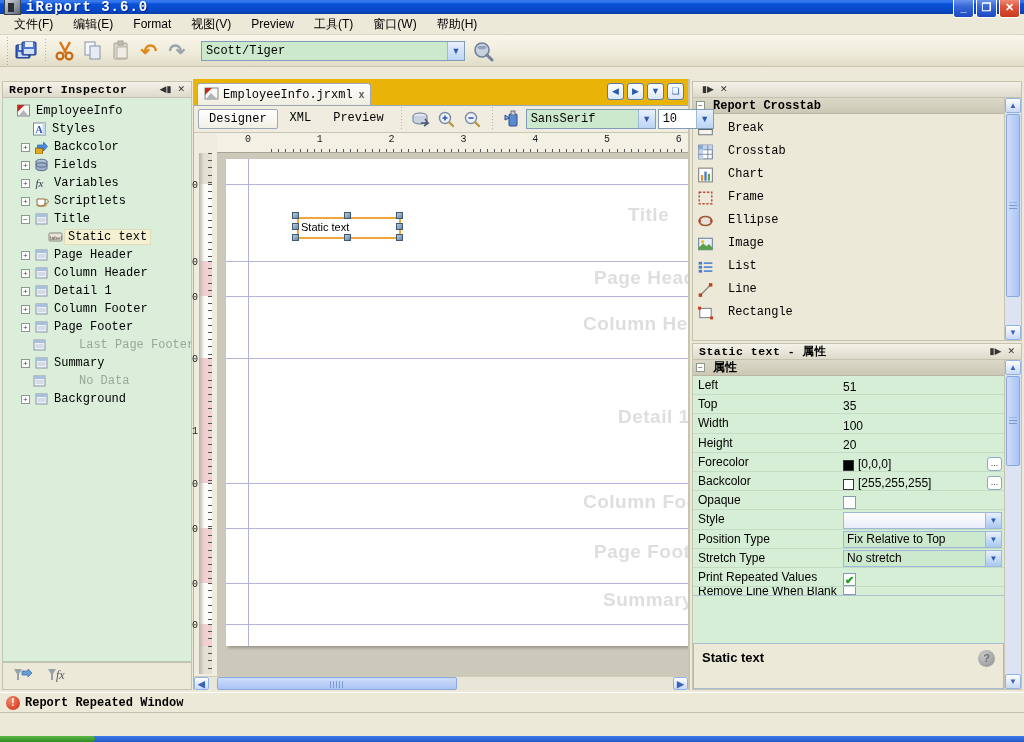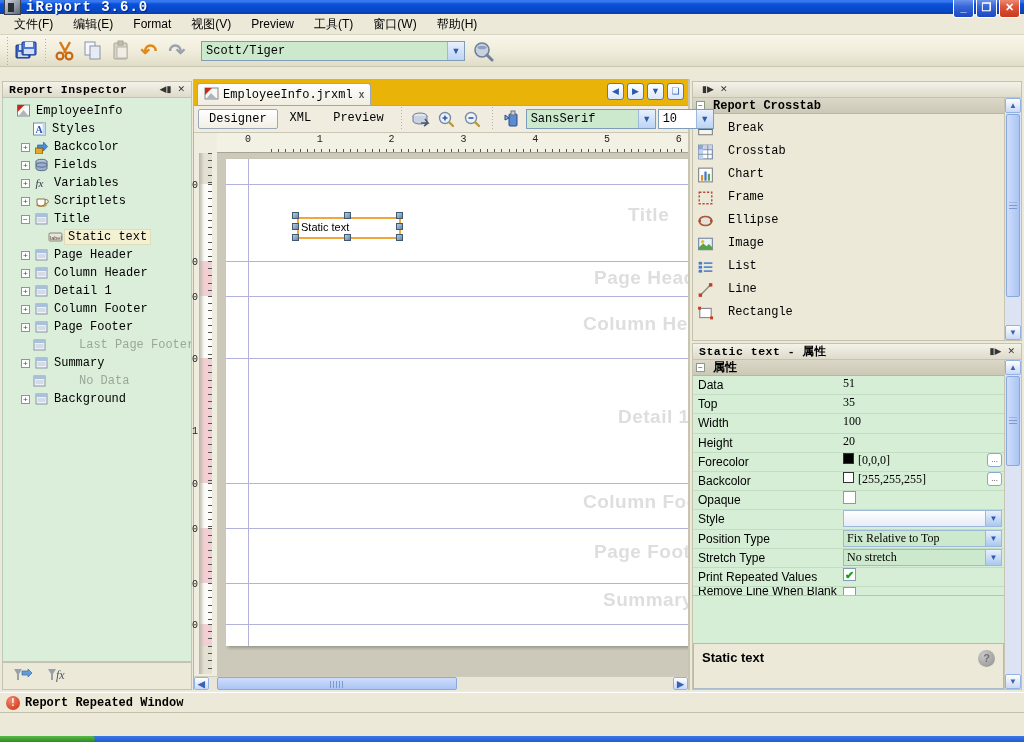--- a/index.html
+++ b/index.html
@@ -98,21 +98,21 @@
   .v-scrollbar { width:17px; background:#dce3f3; display:flex; flex-direction:column; border-left:1px solid #c8c4b2; }
   .sbv-btn { height:15px; background:linear-gradient(180deg,#fdfefe,#c9d9f6); border:1px solid #93b2e4; border-radius:2px; color:#3a63b8; font-size:8px; text-align:center; line-height:13px; font-weight:bold; }
   .sbv-track { flex:1; position:relative; }
   .sbv-thumb { position:absolute; left:1px; right:1px; background:linear-gradient(90deg,#cfddfb,#aac4f4); border:1px solid #89a8dc; border-radius:2px; }
   .sbv-thumb .grip-v { position:absolute; top:50%; left:50%; transform:translate(-50%,-50%); width:8px; height:7px; background:repeating-linear-gradient(180deg,#7a9ad0 0 1px,transparent 1px 3px); }
 
   .props-panel { flex:1; display:flex; flex-direction:column; margin-top:2px; }
   .props-rows { flex:1; overflow:hidden; background:#d5eed5; }
   .prop-row { height:19.2px; display:flex; align-items:center; border-bottom:1px solid #c2ddc2; background:#d5eed5; }
   .prop-label { width:150px; padding-left:5px; font-size:12px; white-space:nowrap; overflow:hidden; }
-  .prop-value { flex:1; display:flex; align-items:flex-start; gap:4px; font-family:Liberation Serif, serif; font-size:12px; position:relative; height:100%; }
+  .prop-value { flex:1; display:flex; align-items:flex-end; gap:4px; font-family:Liberation Sans, sans-serif; font-size:12px; position:relative; height:100%; }
   .swatch { width:11px; height:11px; border:1px solid #333; flex:none; }
   .dots-btn { position:absolute; right:2px; width:15px; height:14px; border:1px solid #8aa8c8; border-radius:3px; background:#fff; font-size:9px; line-height:10px; text-align:center; color:#444; }
   .checkbox { width:13px; height:13px; background:#fff; border:1px solid #7f9db9; font-size:11px; line-height:12px; text-align:center; color:#18a018; font-weight:bold; }
   .prop-select { flex:1; height:17px; margin-right:2px; border:1px solid #9db9d9; background:#cde9cd; display:flex; align-items:center; position:relative; }
   .prop-select.light { background:linear-gradient(180deg,#ffffff,#e8ecf8); }
   .prop-select .sel-text { padding-left:3px; overflow:hidden; white-space:nowrap; flex:1; }
   .prop-select .combo-arrow { width:16px; height:15px; background:linear-gradient(180deg,#e8f0fc,#aac8f0); border-left:1px solid #9db9d9; color:#2a5ab0; font-size:8px; line-height:15px; text-align:center; }
   .clip-row { height:9px; overflow:hidden; border-bottom:1px solid #b0c0d0; }
   .desc-box { height:46px; border:1px solid #a8bcd0; background:#ece9d8; position:relative; padding:6px 8px; }
   .desc-title { font-weight:bold; font-size:13px; }
@@ -617,21 +617,21 @@
         <span class="ph-ico">✕</span>
       </div>
       <div class="rp-body">
         <div class="rp-content" style="display:flex;flex-direction:column;">
           <div class="section-bar">
             <span class="expander">−</span>
             <span class="section-title">属性</span>
           </div>
           <div class="props-rows" id="props">
               <div class="prop-row">
-                <span class="prop-label">Data</span>
+                <span class="prop-label">Left</span>
                 <span class="prop-value">
                   <span>51</span>
                 </span>
               </div>
               <div class="prop-row">
                 <span class="prop-label">Top</span>
                 <span class="prop-value">
                   <span>35</span>
                 </span>
               </div>

